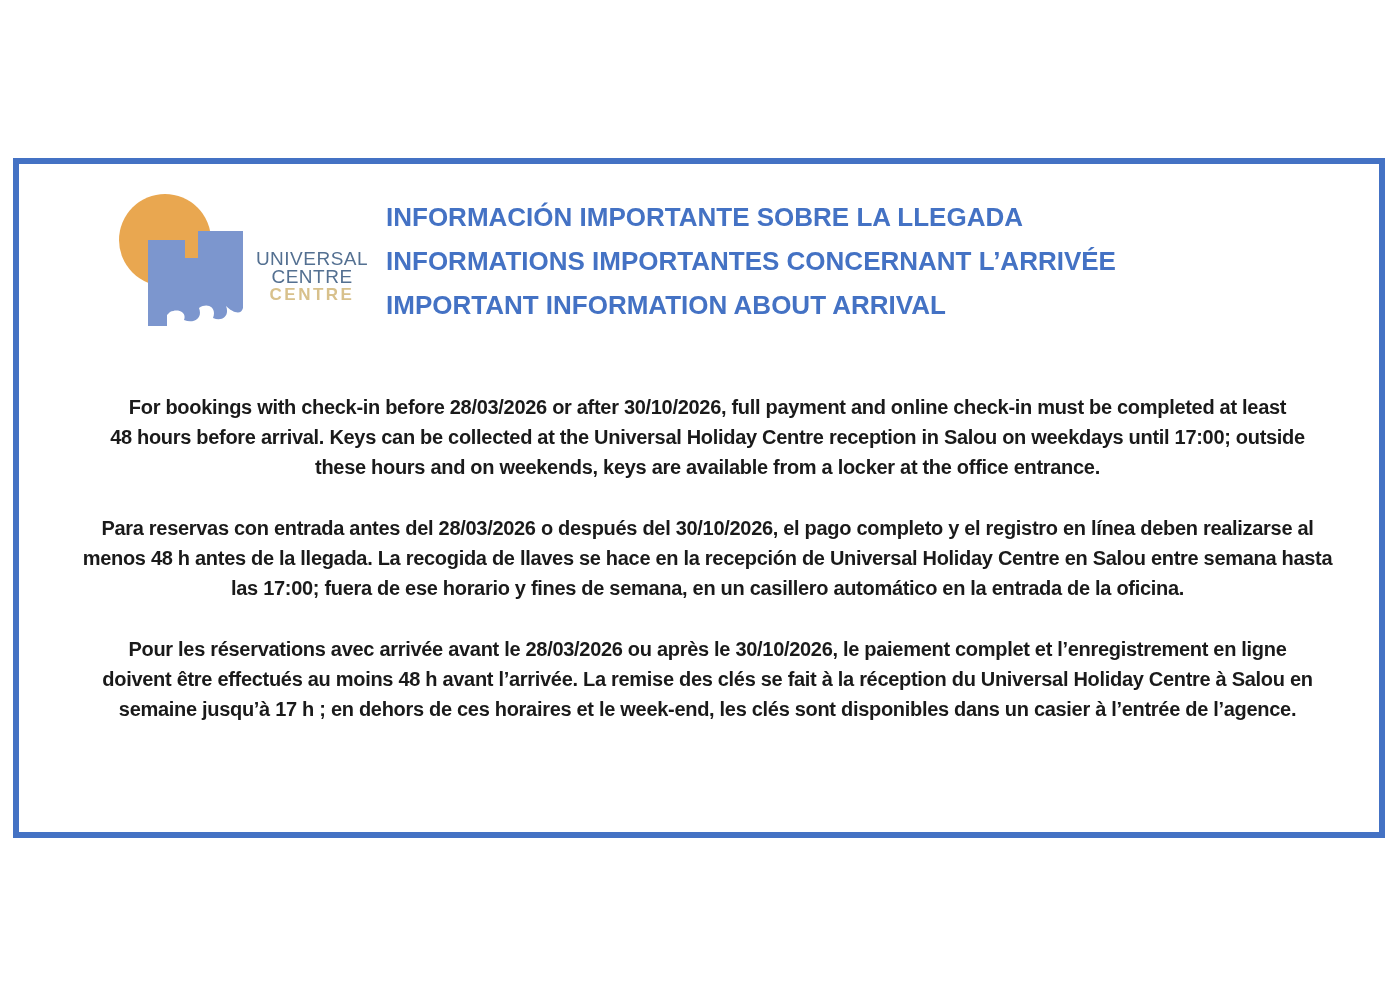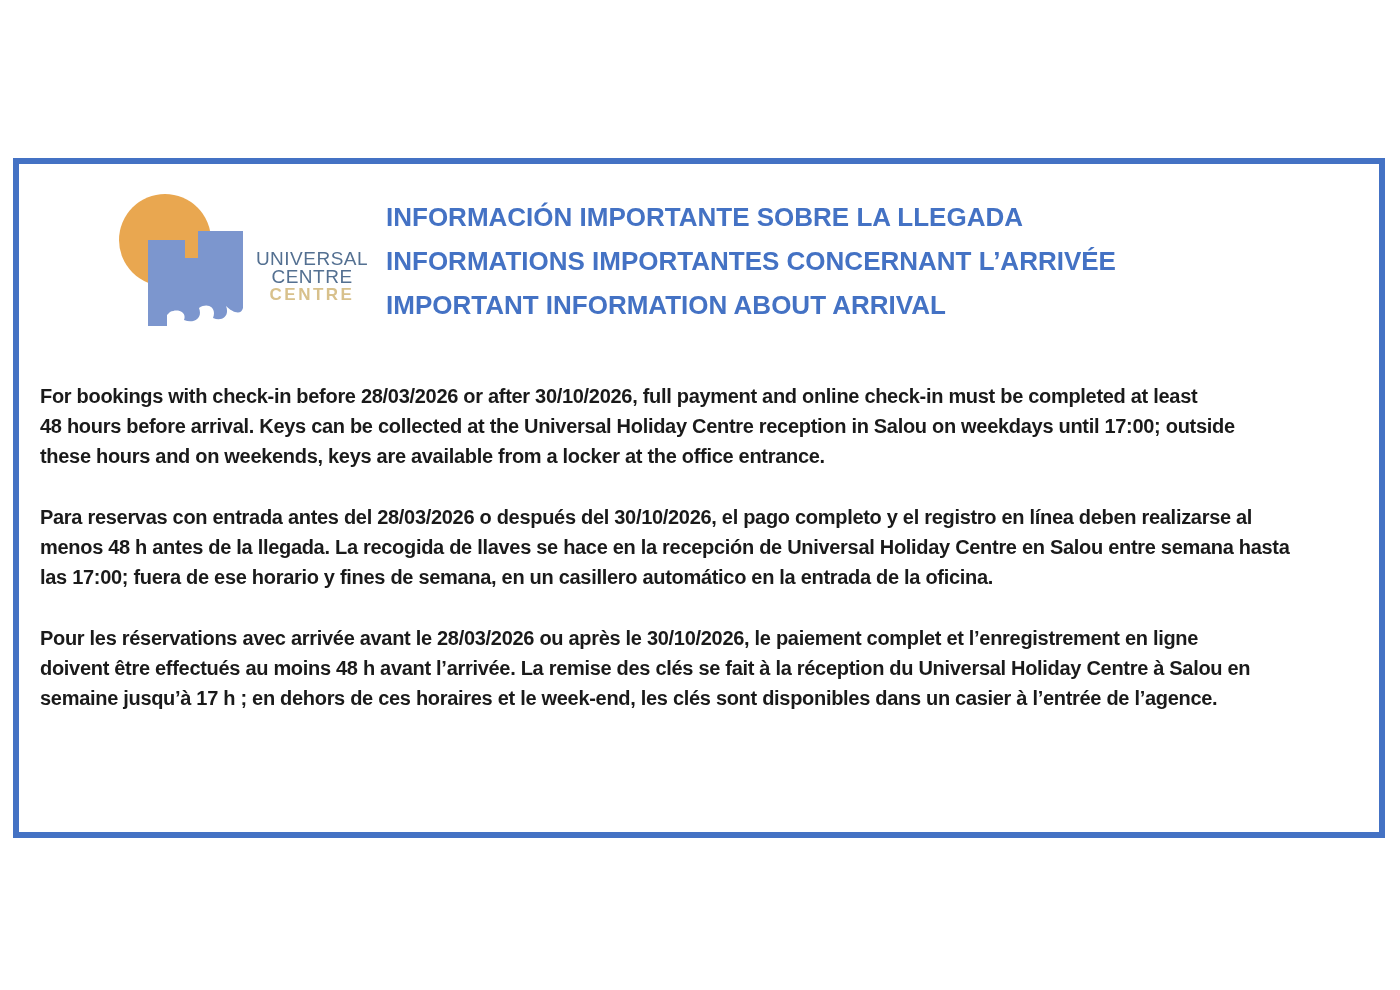--- a/index.html
+++ b/index.html
@@ -65,21 +65,22 @@
     left: 21px; top: 216px;
     width: 1335px;
   }
   .content p {
     font-size: 20px;
     font-weight: bold;
     color: #1a1a1a;
     line-height: 30px;
     letter-spacing: -0.3px;
     white-space: pre;
-    margin: 1px 0 31px 0;
+    margin: 12px 0 31px 0;
+    text-align: center;
   }
 </style>
 </head>
 <body>
 
 <div class="page">
 
   <div class="notice-frame">
 
     <div class="logo">

